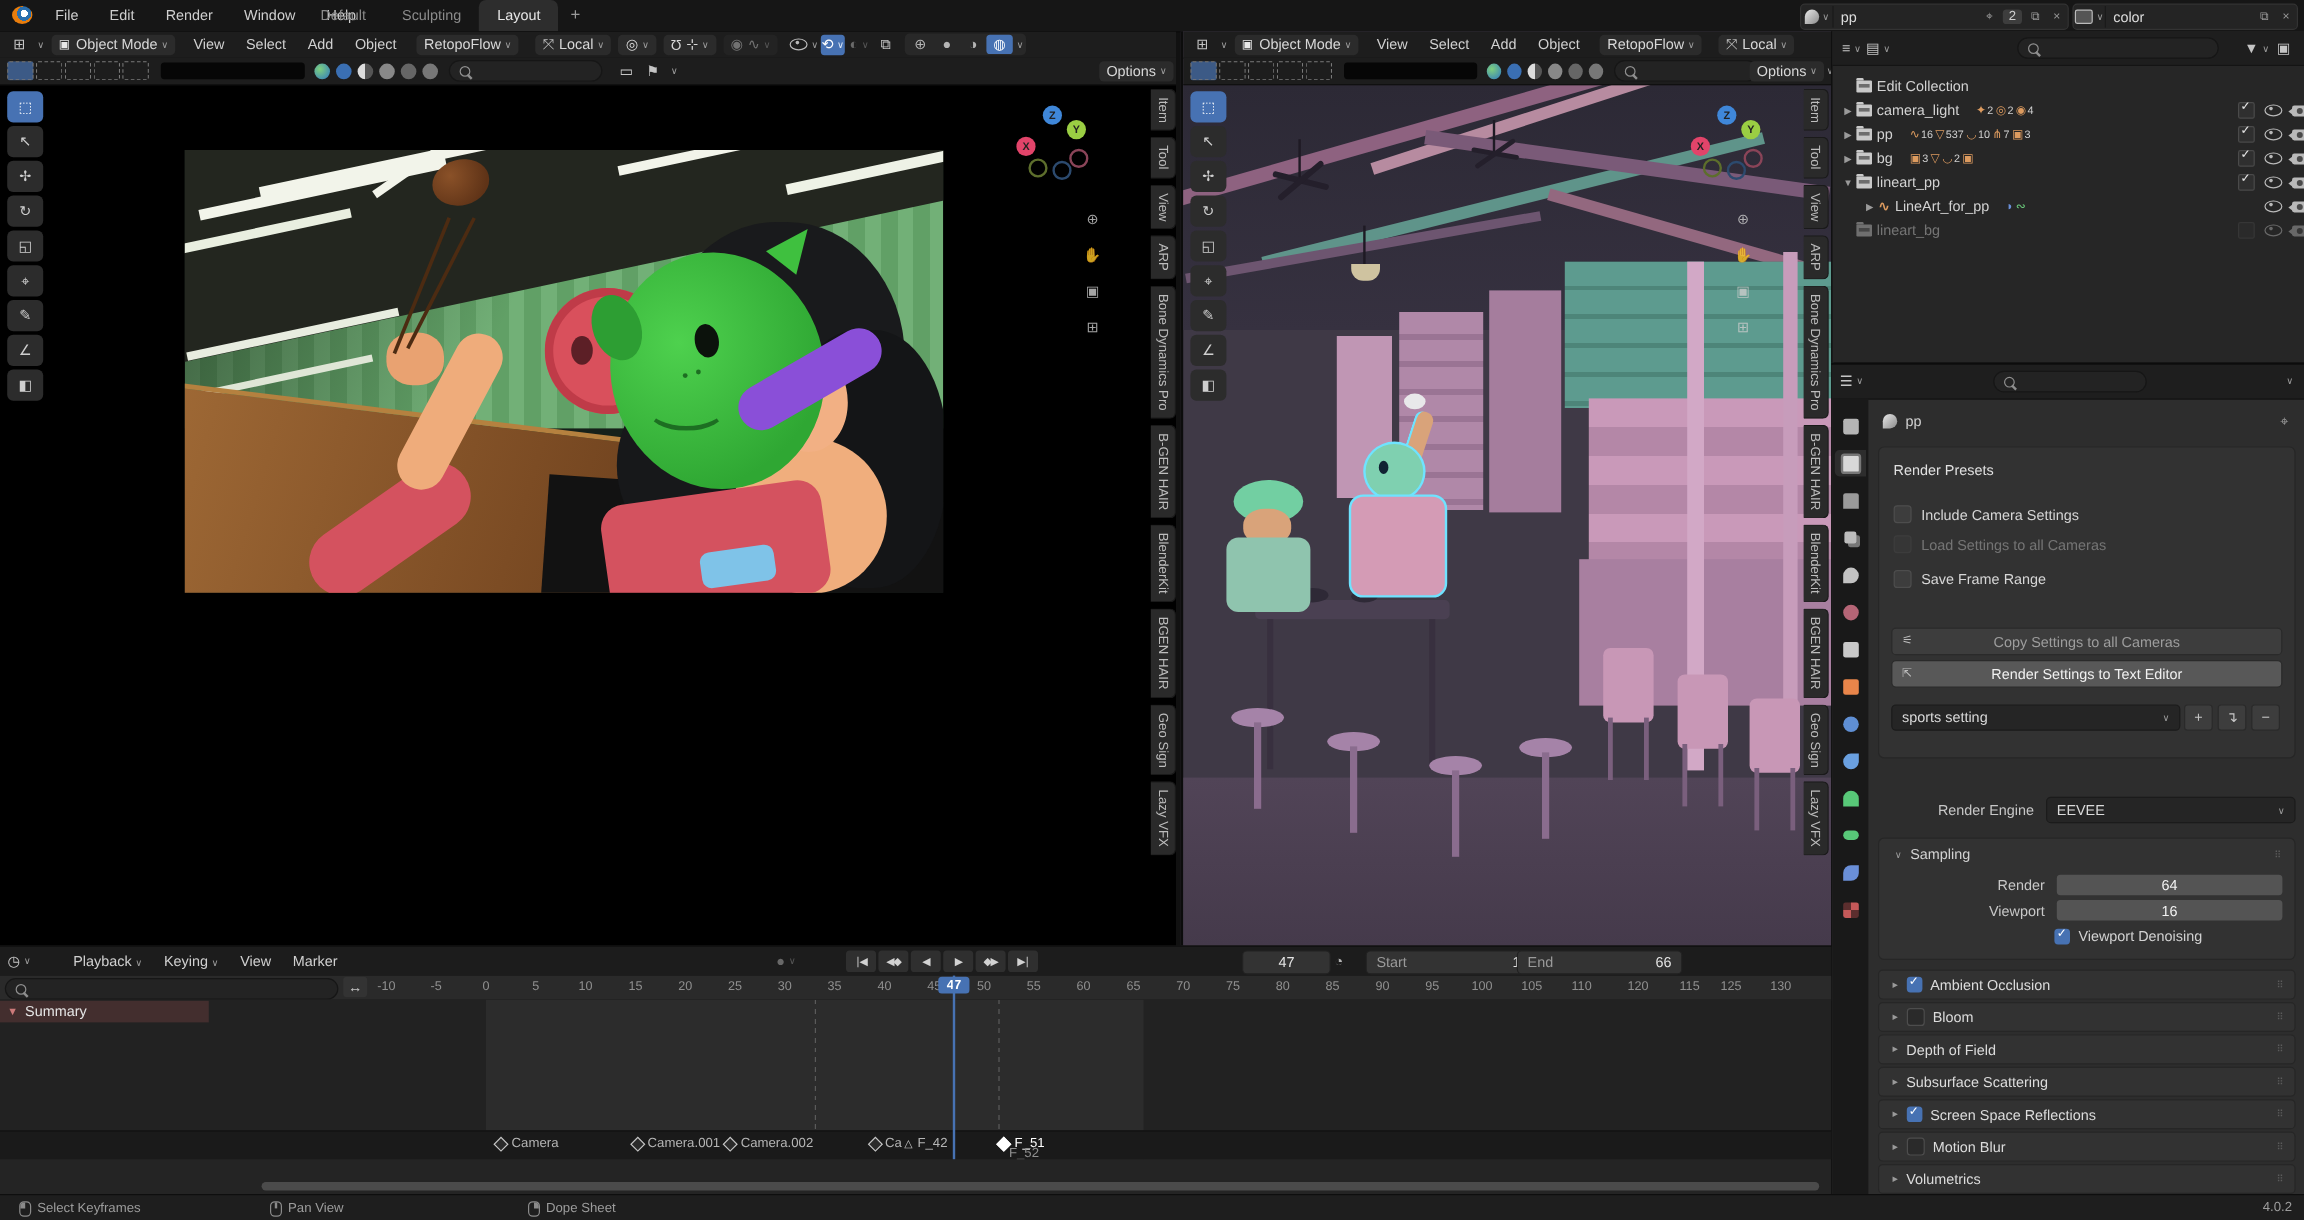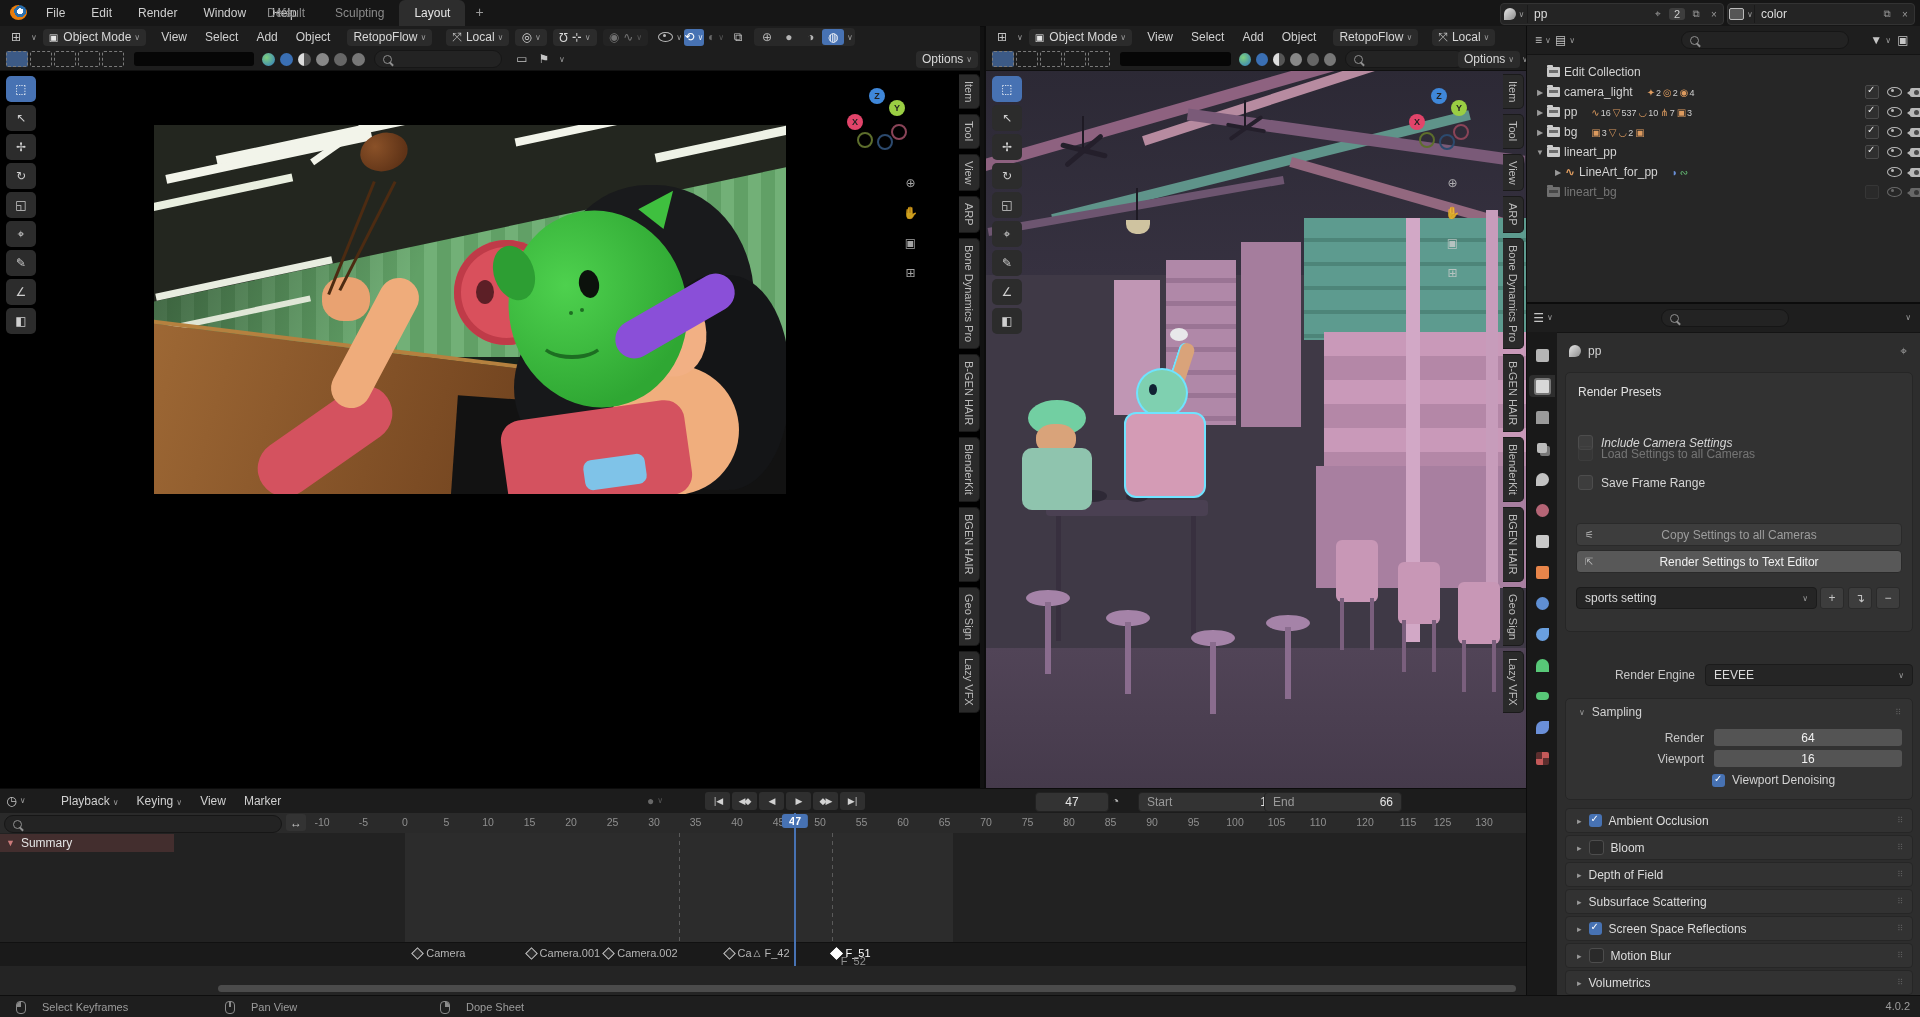--- a/index.html
+++ b/index.html
@@ -110,21 +110,21 @@
   .mdia.sel{background:#fff;border-color:#fff;}
   #playhead{position:absolute;width:2px;background:#4772b3;top:24px;bottom:30px;}
   #cfpill{position:absolute;top:25px;transform:translateX(-50%);background:#4772b3;color:#fff;font-size:11px;font-weight:bold;
           border-radius:3px;padding:1px 7px;}
   .transport{display:inline-flex;gap:2px;}
   .tbtn{width:25px;height:18px;background:#2f2f2f;border-radius:3px;display:flex;align-items:center;justify-content:center;color:#d2d2d2;font-size:9px;letter-spacing:-1px;}
   .tfield{position:absolute;top:3px;height:18px;background:#333;border:1px solid #222;border-radius:4px;display:flex;align-items:center;padding:0 8px;color:#e4e4e4;}
   #tl-scroll{position:absolute;left:218px;width:1298px;bottom:-26px;height:7px;background:#4b4b4b;border-radius:4px;}
   
   #statusbar{position:absolute;left:0;top:995px;width:1920px;height:22px;background:#1e1e1e;border-top:1px solid #0e0e0e;color:#9c9c9c;font-size:11px;}
-  .sb-item{position:absolute;top:0;height:22px;display:flex;align-items:center;gap:16px;}
+  .sb-item{position:absolute;top:0;height:22px;display:flex;align-items:center;gap:5px;}
   .mouse{width:8px;height:11px;border:1px solid #8a8a8a;border-radius:4px;position:relative;}
   .mouse::after{content:"";position:absolute;background:#8a8a8a;}
   .mouse.l::after{left:0;top:0;width:4px;height:5px;border-radius:3px 0 0 0;}
   .mouse.m::after{left:3px;top:0;width:2px;height:5px;}
   .mouse.r::after{right:0;top:0;width:4px;height:5px;border-radius:0 3px 0 0;}
   
   #vpl{position:absolute;left:0;top:26px;width:980px;height:762px;background:#000;overflow:hidden;}
   #vpr{position:absolute;left:984px;top:26px;width:542px;height:762px;background:#3f3946;overflow:hidden;border-left:2px solid #0c0c0c;}
   .artshape{position:absolute;}
   #render-frame{position:absolute;left:154px;top:99px;width:632px;height:369px;overflow:hidden;background:#16211a;}
@@ -652,21 +652,21 @@
     <div id="prop-main">
       <div class="flex" style="position:absolute;left:12px;top:12px;gap:7px;">
         <span class="mini-scene"></span>
         <span>pp</span>
       </div>
       <span style="position:absolute;right:14px;top:12px;color:#9a9a9a;">⌖</span>
 
       <div class="panelbox" style="top:40px;height:258px;text-align:center;">
         <div style="position:absolute;left:12px;top:12px;color:#e0e0e0;">Render Presets</div>
         <div id="prop-checkrows">
-            <div class="pcheck" style="top: 62px; font-style: italic;">
+            <div class="pcheck" style="top: 48px;">
               <span class="emptycb" style="background: rgb(61, 61, 61);"></span>
               <span>Include Camera Settings</span>
             </div>
             <div class="pcheck" style="top: 73px; opacity: 0.4;">
               <span class="emptycb" style="background: rgb(61, 61, 61);"></span>
               <span>Load Settings to all Cameras</span>
             </div>
             <div class="pcheck" style="top: 102px;">
               <span class="emptycb" style="background: rgb(61, 61, 61);"></span>
               <span>Save Frame Range</span>

